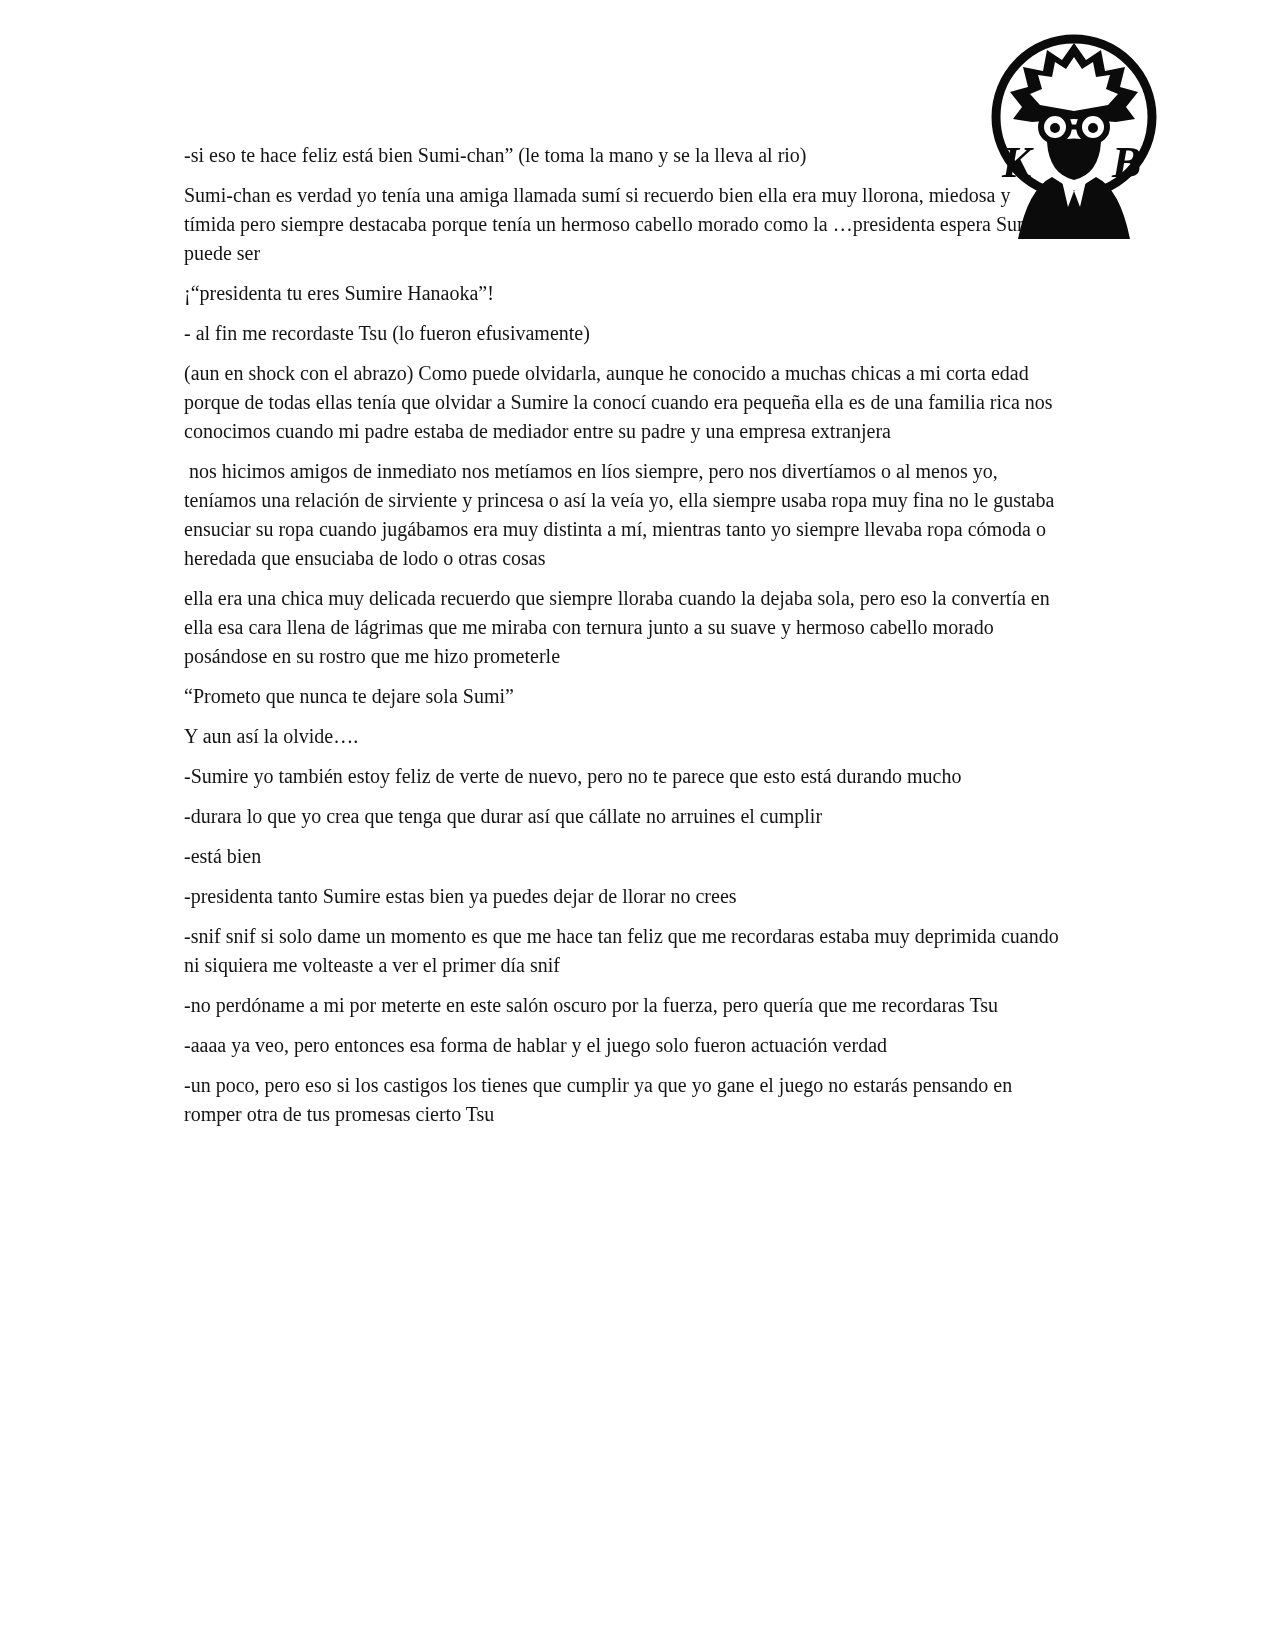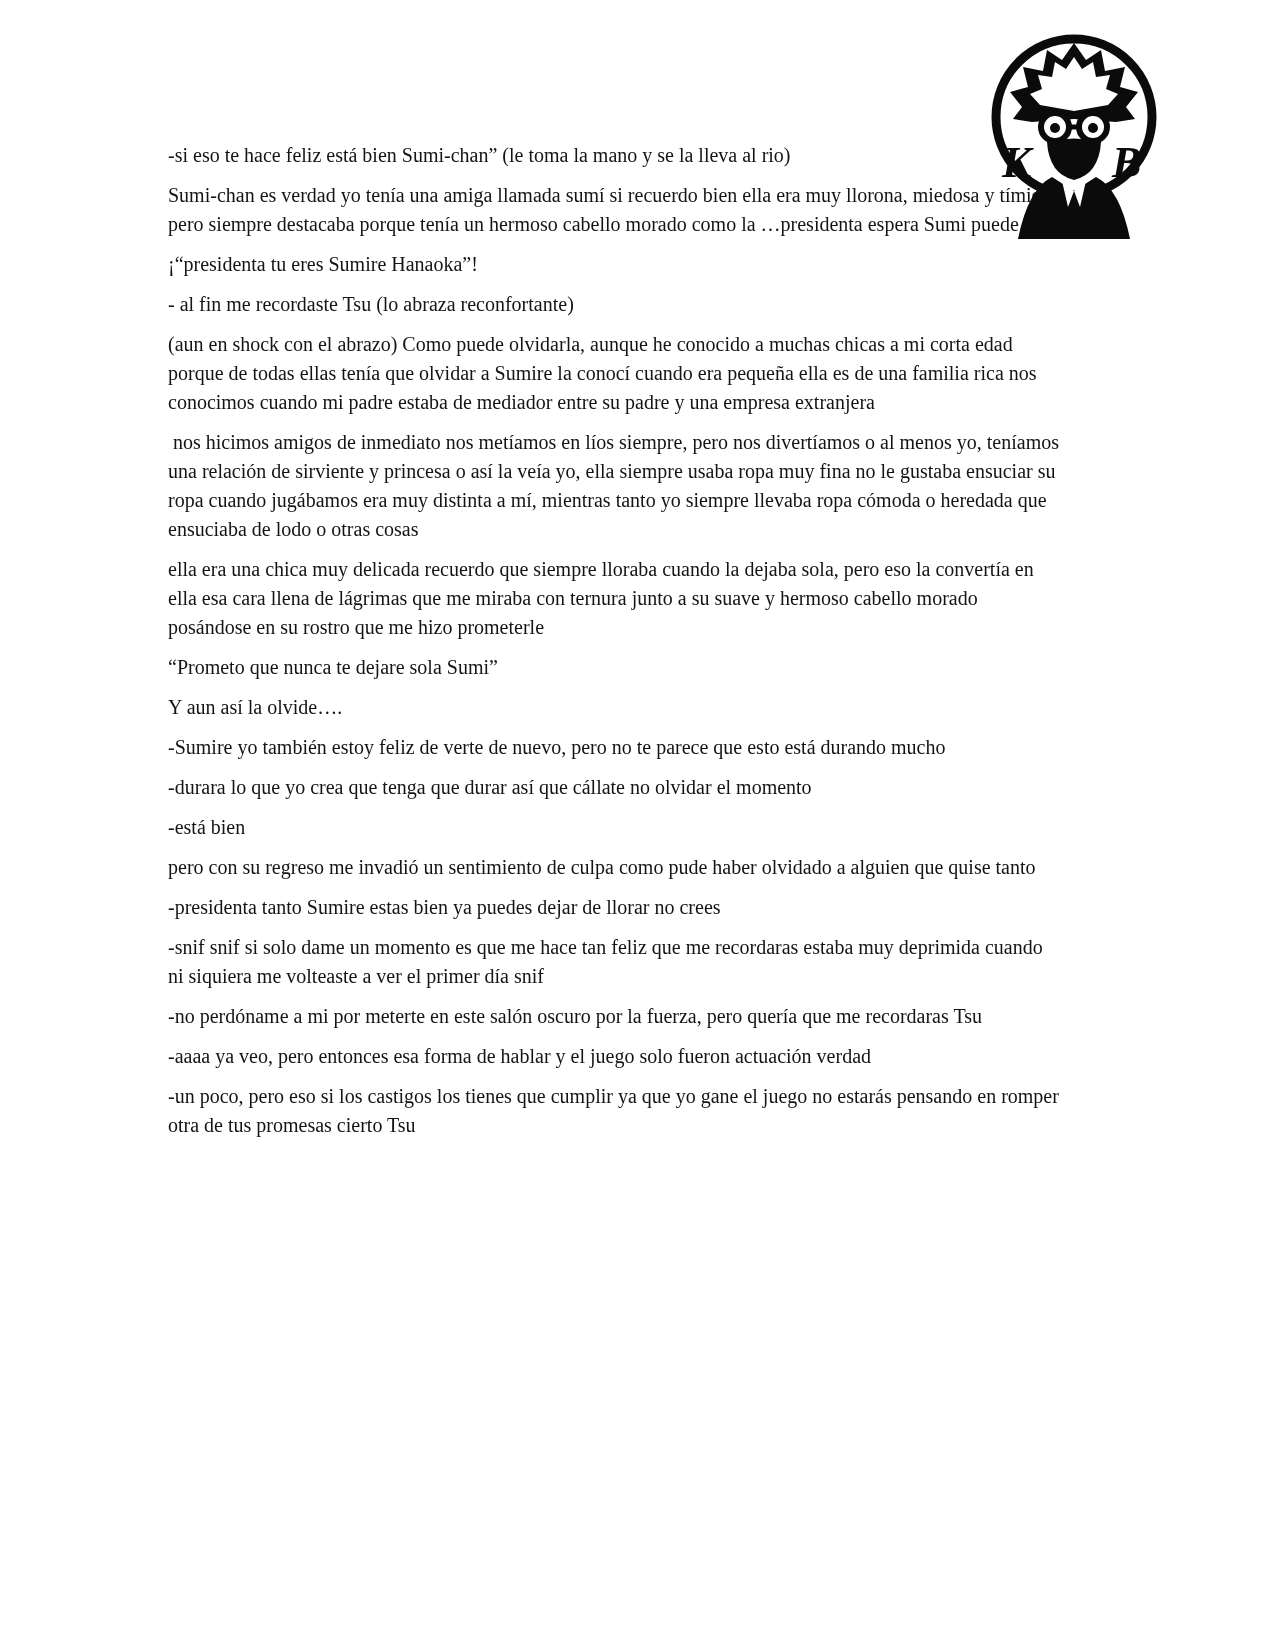--- a/index.html
+++ b/index.html
@@ -13,20 +13,21 @@
   .page {
     position: relative;
     width: 1275px;
     min-height: 1650px;
     background: #ffffff;
     overflow: hidden;
   }
   .doc-body {
     padding: 141px 215px 60px 168px;
     box-sizing: border-box;
+    margin-left: 16px;
   }
   p.doc-par {
     margin: 0 0 11px 0;
     font-size: 20px;
     line-height: 29px;
     font-weight: normal;
     white-space: pre-wrap;
   }
   p.doc-par b { font-weight: normal; }
   .logo {
@@ -67,30 +68,29 @@
 
       <text x="14" y="150" font-family="Liberation Serif, serif" font-style="italic" font-weight="bold" font-size="44" fill="#0b0b0b">K</text>
       <text x="124" y="150" font-family="Liberation Serif, serif" font-style="italic" font-weight="bold" font-size="44" fill="#0b0b0b">B</text>
     </svg>
   </div>
 
   <div class="doc-body">
       <p class="doc-par"><span>-si eso te hace feliz está bien Sumi-chan” (le toma la mano y se la lleva al rio)</span></p>
       <p class="doc-par"><span>Sumi-chan es verdad yo tenía una amiga llamada sumí si recuerdo bien ella era muy llorona, miedosa y tímida pero siempre destacaba porque tenía un hermoso cabello morado como la …presidenta espera Sumi puede ser</span></p>
       <p class="doc-par"><span>¡“presidenta tu eres </span><b>Sumire Hanaoka”!</b></p>
-      <p class="doc-par"><span>- al fin me recordaste Tsu (lo abraza reconfortante)</span></p>
+      <p class="doc-par"><span>- al fin me recordaste Tsu (lo fueron efusivamente)</span></p>
       <p class="doc-par"><span>(aun en shock con el abrazo) Como puede olvidarla, aunque he conocido a muchas chicas a mi corta edad porque de todas ellas tenía que olvidar a Sumire la conocí cuando era pequeña ella es de una familia rica nos conocimos cuando mi padre estaba de mediador entre su padre y una empresa extranjera</span></p>
       <p class="doc-par"><span> nos hicimos amigos de inmediato nos metíamos en líos siempre, pero nos divertíamos o al menos yo, teníamos una relación de sirviente y princesa o así la veía yo, ella siempre usaba ropa muy fina no le gustaba ensuciar su ropa cuando jugábamos era muy distinta a mí, mientras tanto yo siempre llevaba ropa cómoda o heredada que ensuciaba de lodo o otras cosas</span></p>
       <p class="doc-par"><span>ella era una chica muy delicada recuerdo que siempre lloraba cuando la dejaba sola, pero eso la convertía en ella esa cara llena de lágrimas que me miraba con ternura junto a su suave y hermoso cabello morado posándose en su rostro que me hizo prometerle</span></p>
       <p class="doc-par"><span>“Prometo que nunca te dejare sola Sumi”</span></p>
       <p class="doc-par"><span>Y aun así la olvide….</span></p>
       <p class="doc-par"><span>-Sumire yo también estoy feliz de verte de nuevo, pero no te parece que esto está durando mucho</span></p>
-      <p class="doc-par"><span>-durara lo que yo crea que tenga que durar así que cállate no olvidar el momento</span></p>
+      <p class="doc-par"><span>-durara lo que yo crea que tenga que durar así que cállate no arruines el cumplir</span></p>
       <p class="doc-par"><span>-está bien</span></p>
-      <p class="doc-par"><span>pero con su regreso me invadió un sentimiento de culpa como pude haber olvidado a alguien que quise tanto</span></p>
       <p class="doc-par"><span>-presidenta tanto Sumire estas bien ya puedes dejar de llorar no crees</span></p>
       <p class="doc-par"><span>-snif snif si solo dame un momento es que me hace tan feliz que me recordaras estaba muy deprimida cuando ni siquiera me volteaste a ver el primer día snif</span></p>
       <p class="doc-par"><span>-no perdóname a mi por meterte en este salón oscuro por la fuerza, pero quería que me recordaras Tsu</span></p>
       <p class="doc-par"><span>-aaaa ya veo, pero entonces esa forma de hablar y el juego solo fueron actuación verdad</span></p>
       <p class="doc-par"><span>-un poco, pero eso si los castigos los tienes que cumplir ya que yo gane el juego no estarás pensando en romper otra de tus promesas cierto Tsu</span></p>
     </div>
 
 </div>
 
 </body></html>

